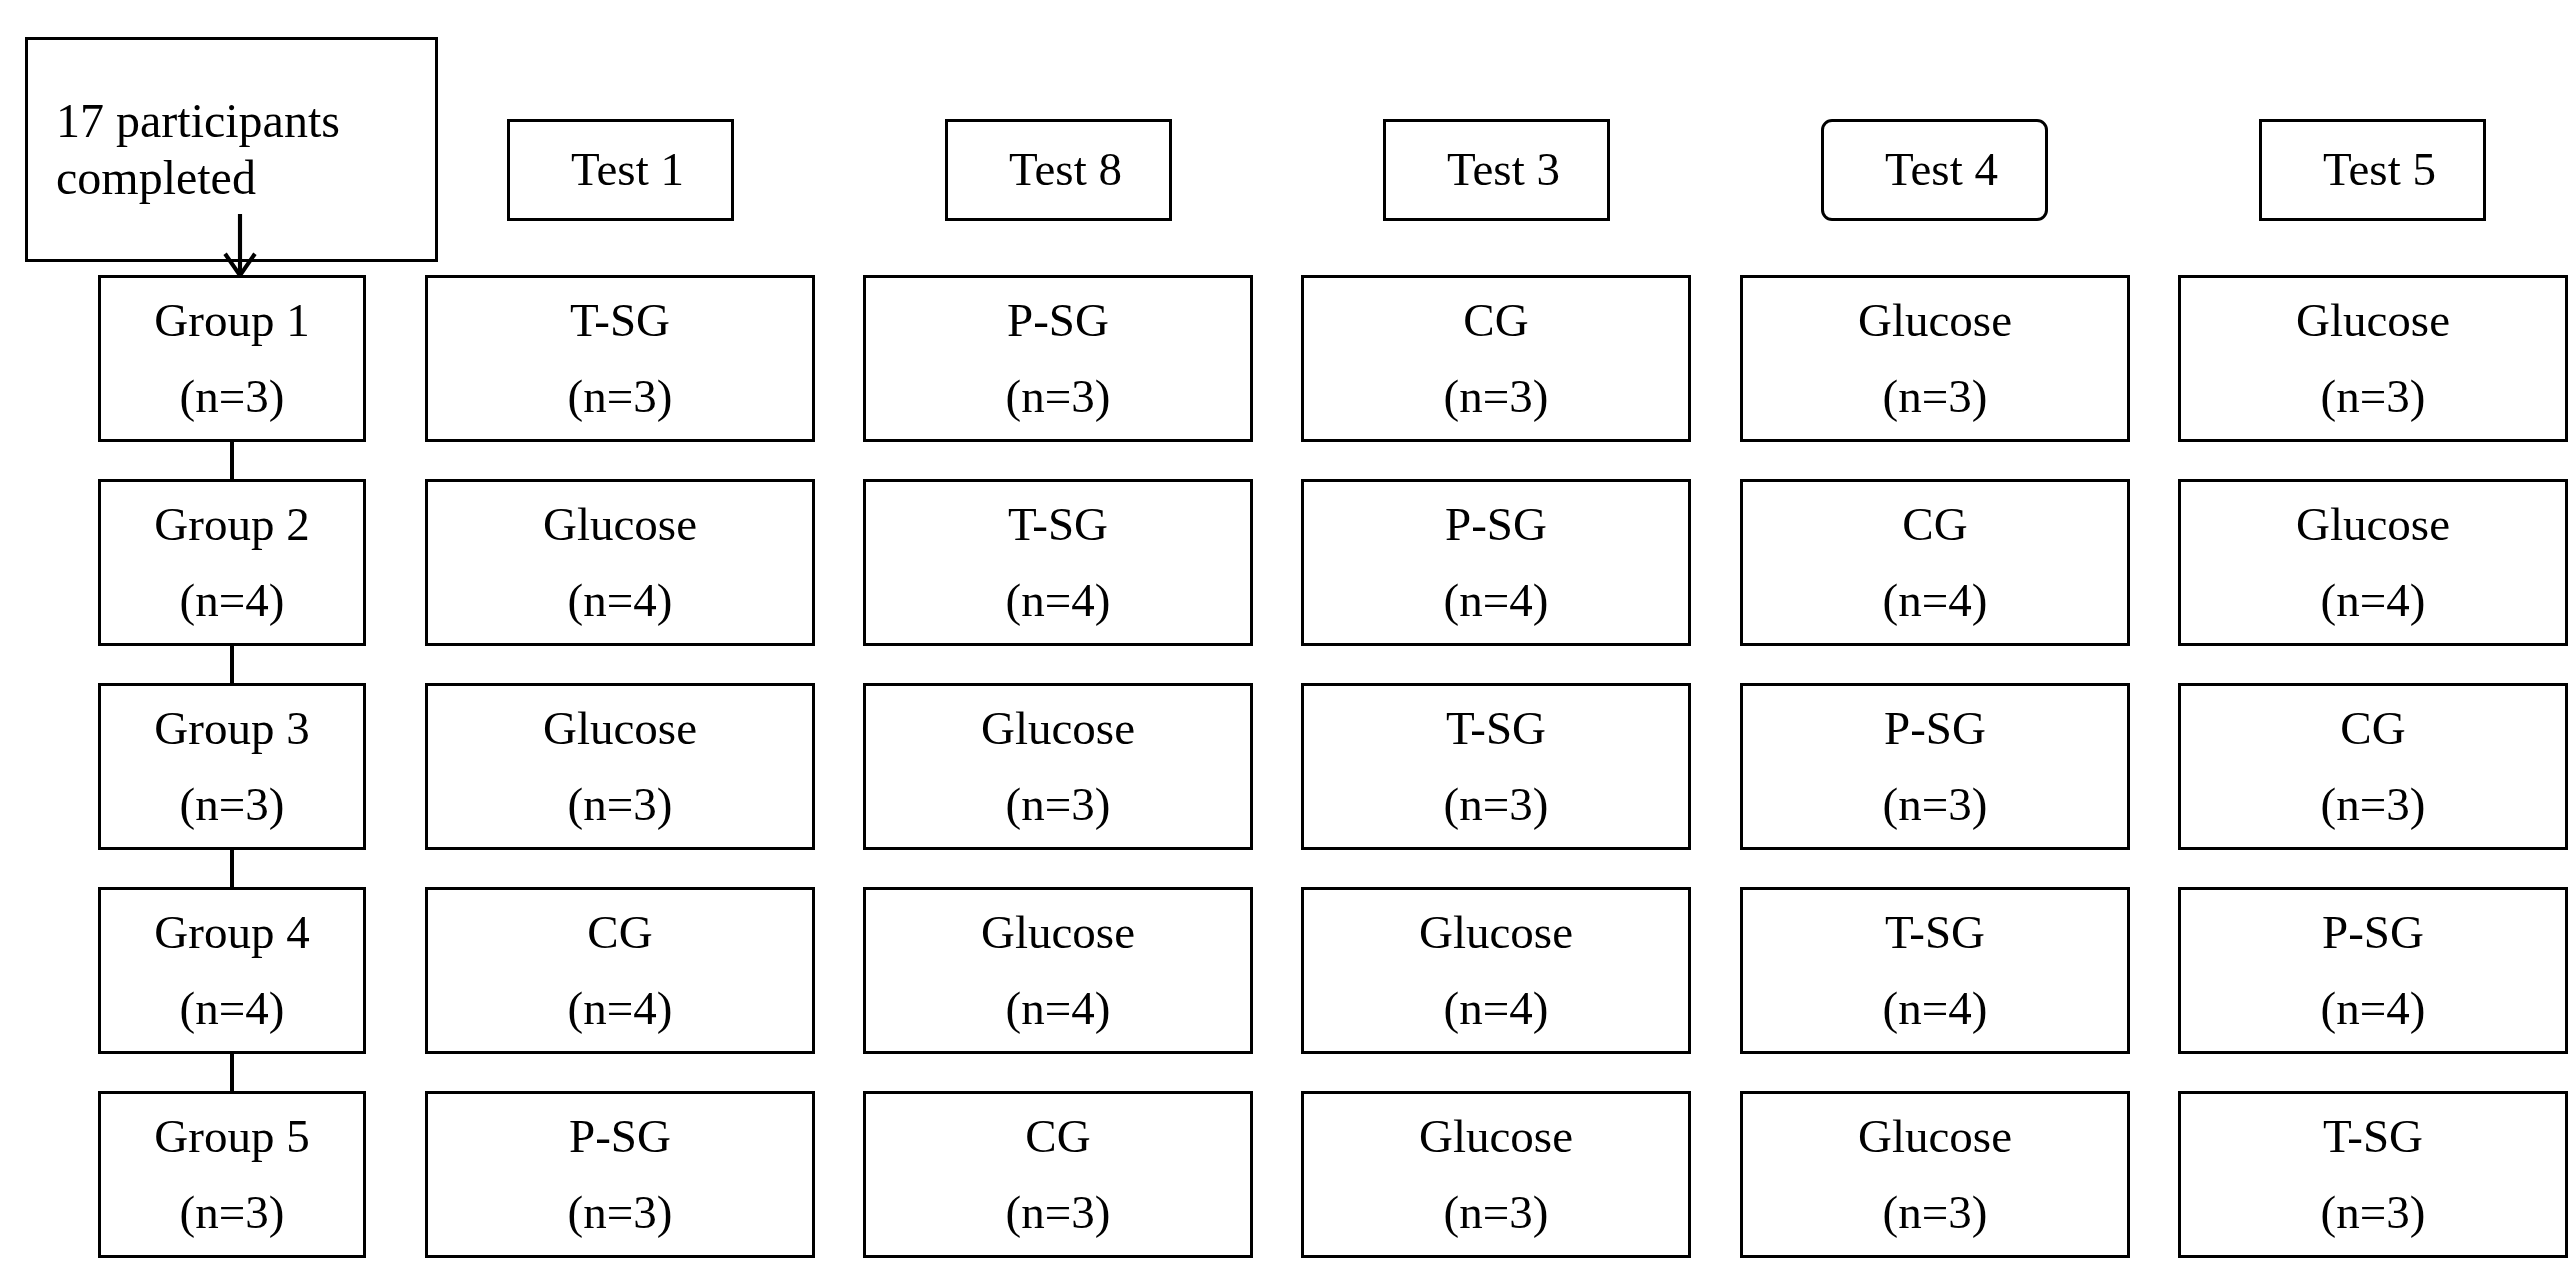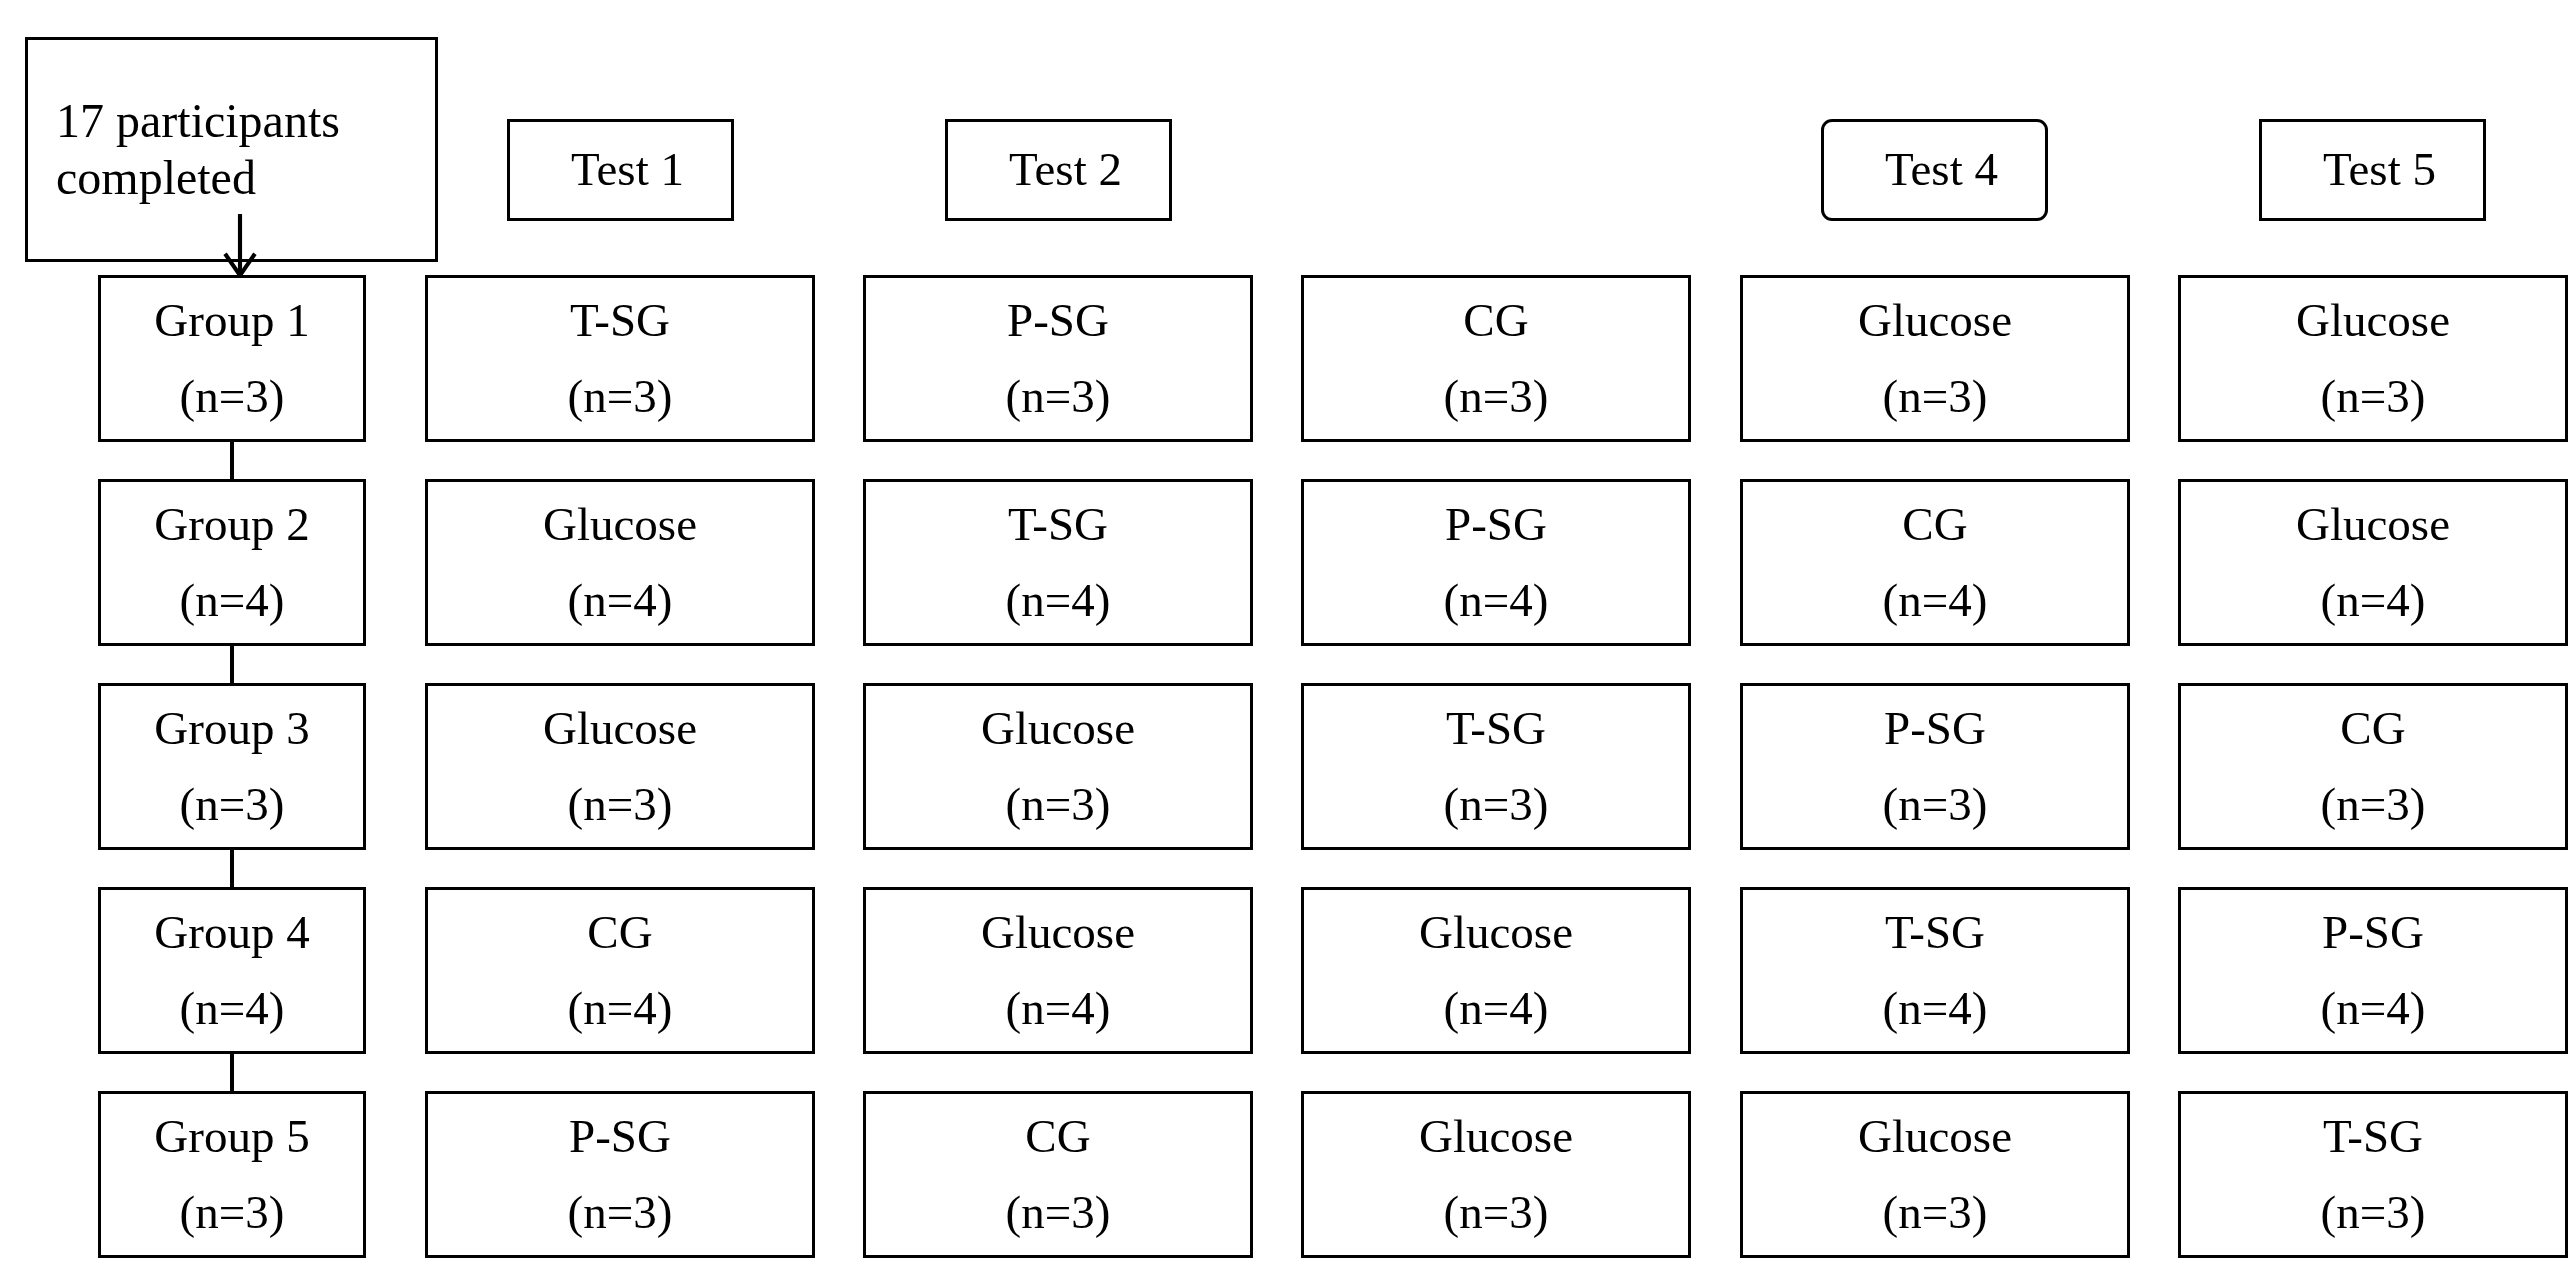--- a/index.html
+++ b/index.html
@@ -111,21 +111,24 @@
     <svg width="50" height="63" viewBox="0 0 60 76">
       <line x1="30" y1="0" x2="30" y2="74" stroke="#000" stroke-width="5"></line>
       <polyline points="12,48 30,74 48,48" fill="none" stroke="#000" stroke-width="5"></polyline>
     </svg>
   </div>
 
   <div class="box test-header" style="left:507px;">
     <span class="l1">Test 1</span>
   </div>
   <div class="box test-header" style="left:945px;">
-    <span class="l1">Test 2</span>
+    <span class="l1">Test 8</span>
+  </div>
+  <div class="box test-header" style="left:1383px;">
+    <span class="l1">Test 3</span>
   </div>
   <div class="box test-header" style="left:1821px;border-radius:11px;">
     <span class="l1">Test 4</span>
   </div>
   <div class="box test-header" style="left:2259px;">
     <span class="l1">Test 5</span>
   </div>
 
   <div class="connector" style="left:230px; top:442px;  height:37px;"></div>
   <div class="connector" style="left:230px; top:646px;  height:37px;"></div>

